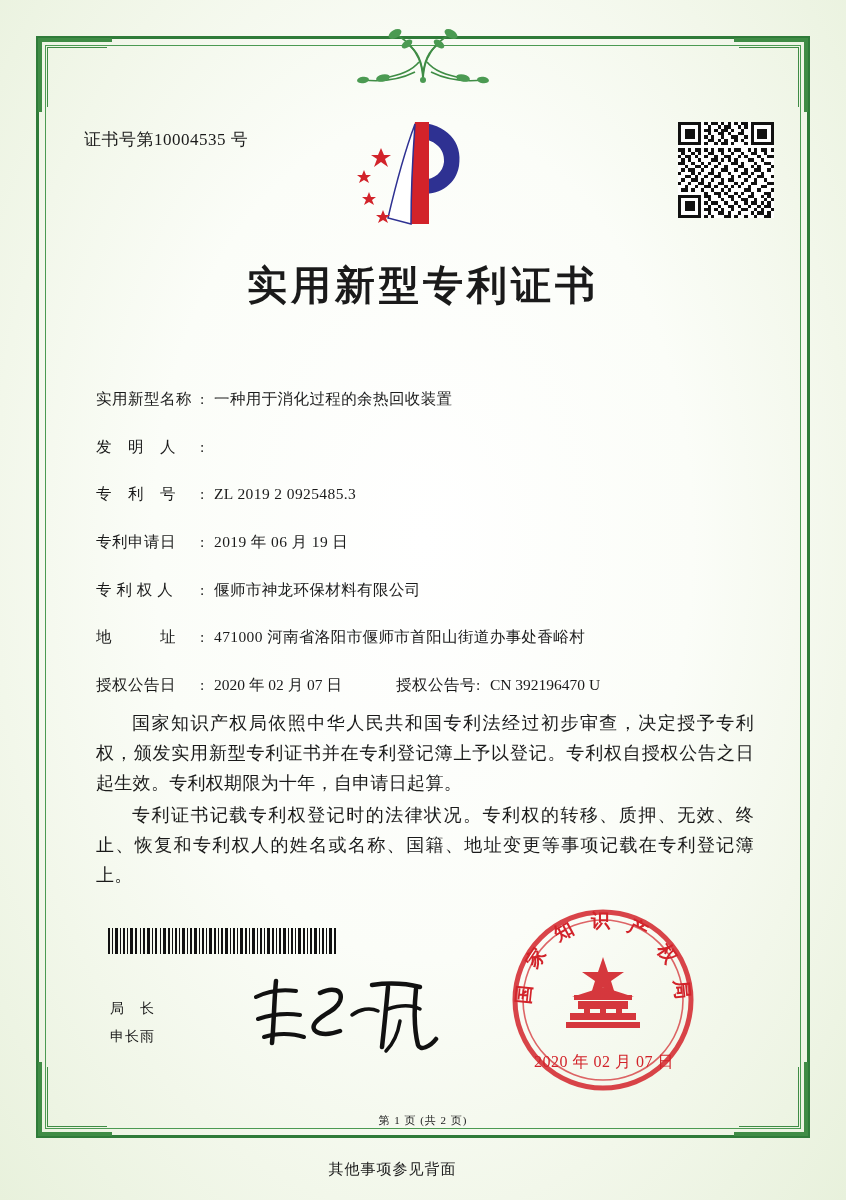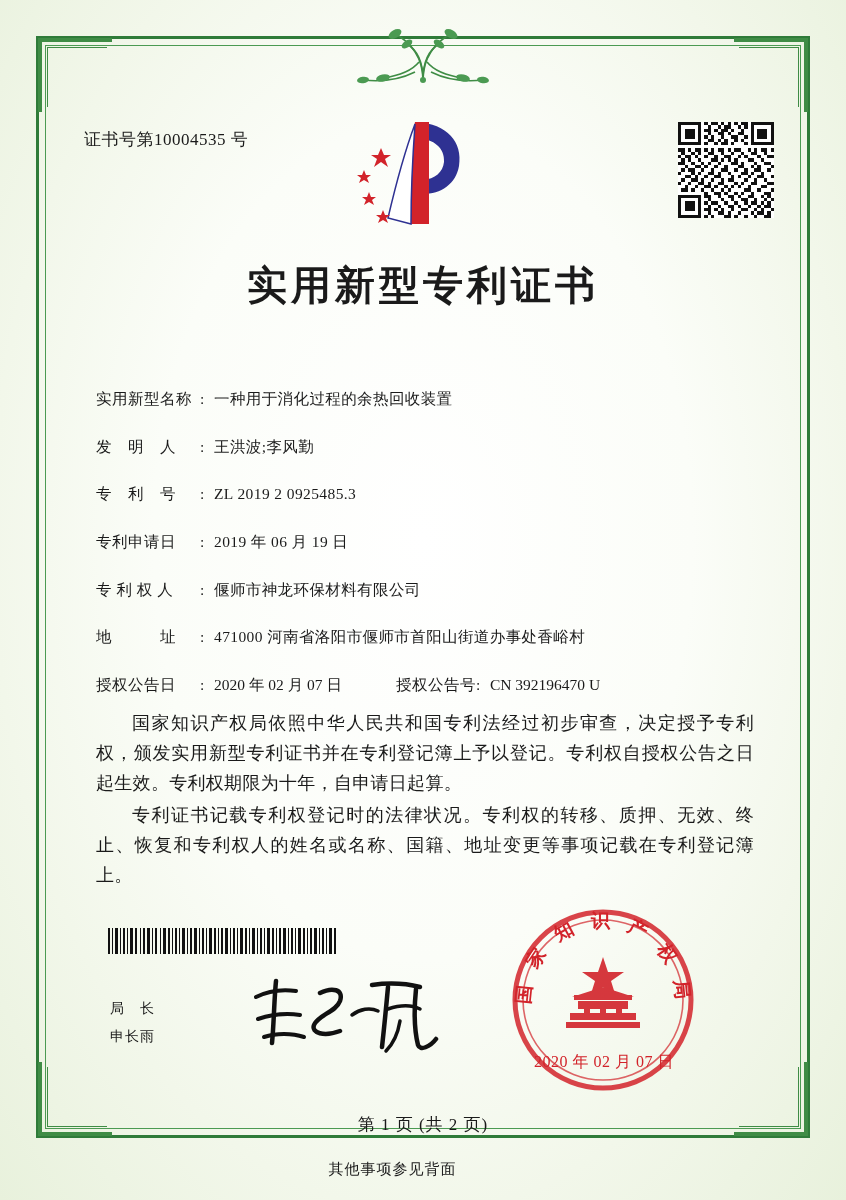--- a/index.html
+++ b/index.html
@@ -208,21 +208,21 @@
     font-family: "Liberation Serif", "DejaVu Serif", serif;
   }
 
   
   .page-footer {
     position: absolute;
     left: 0;
     top: 1113px;
     width: 846px;
     text-align: center;
-    font-size: 17px;
+    font-size: 11px;
     letter-spacing: 1px;
   }
   .back-note {
     position: absolute;
     left: 0;
     top: 1160px;
     width: 785px;
     text-align: center;
     font-size: 15px;
     letter-spacing: 1px;
@@ -534,21 +534,20 @@
 
     <div class="field-row">
       <span class="field-label">实用新型名称</span>
       <span class="field-colon">:</span>
       <span class="field-value">一种用于消化过程的余热回收装置</span>
     </div>
 
     <div class="field-row">
       <span class="field-label spread">发　明　人</span>
       <span class="field-colon">:</span>
-      <span class="field-value">王洪波;李风勤</span>
     </div>
 
     <div class="field-row">
       <span class="field-label spread">专　利　号</span>
       <span class="field-colon">:</span>
       <span class="field-value">ZL 2019 2 0925485.3</span>
     </div>
 
     <div class="field-row">
       <span class="field-label">专利申请日</span>

